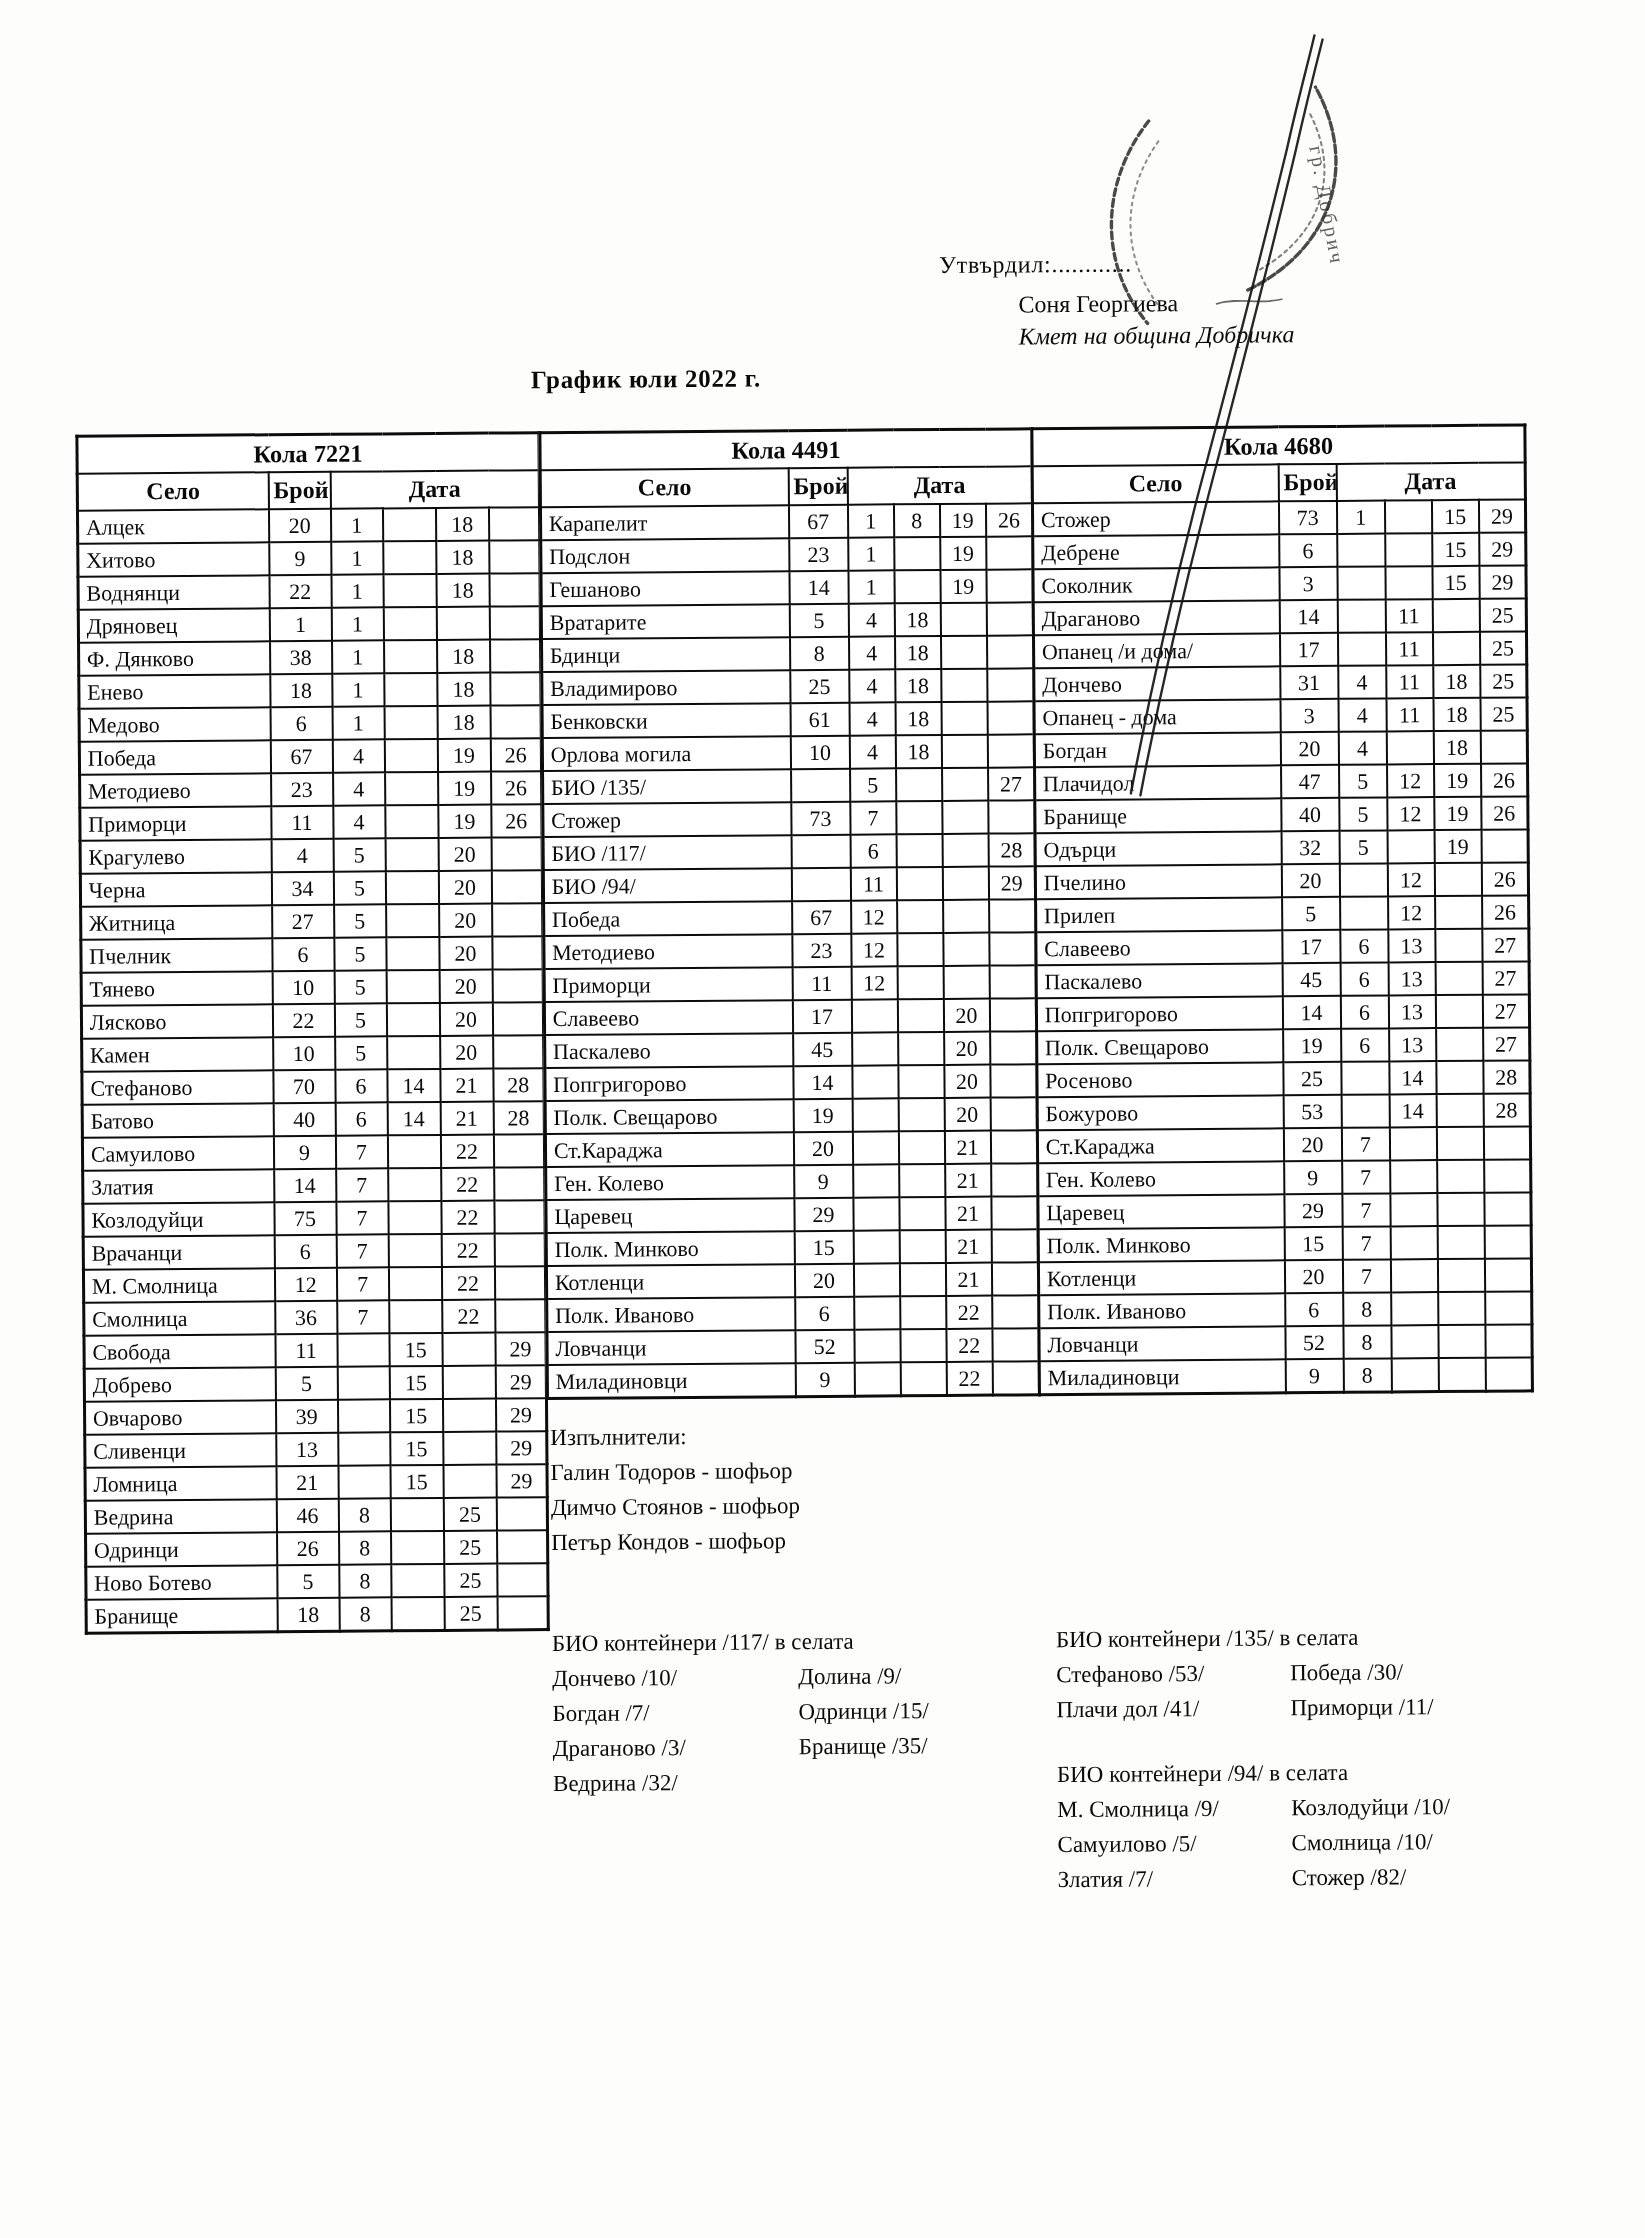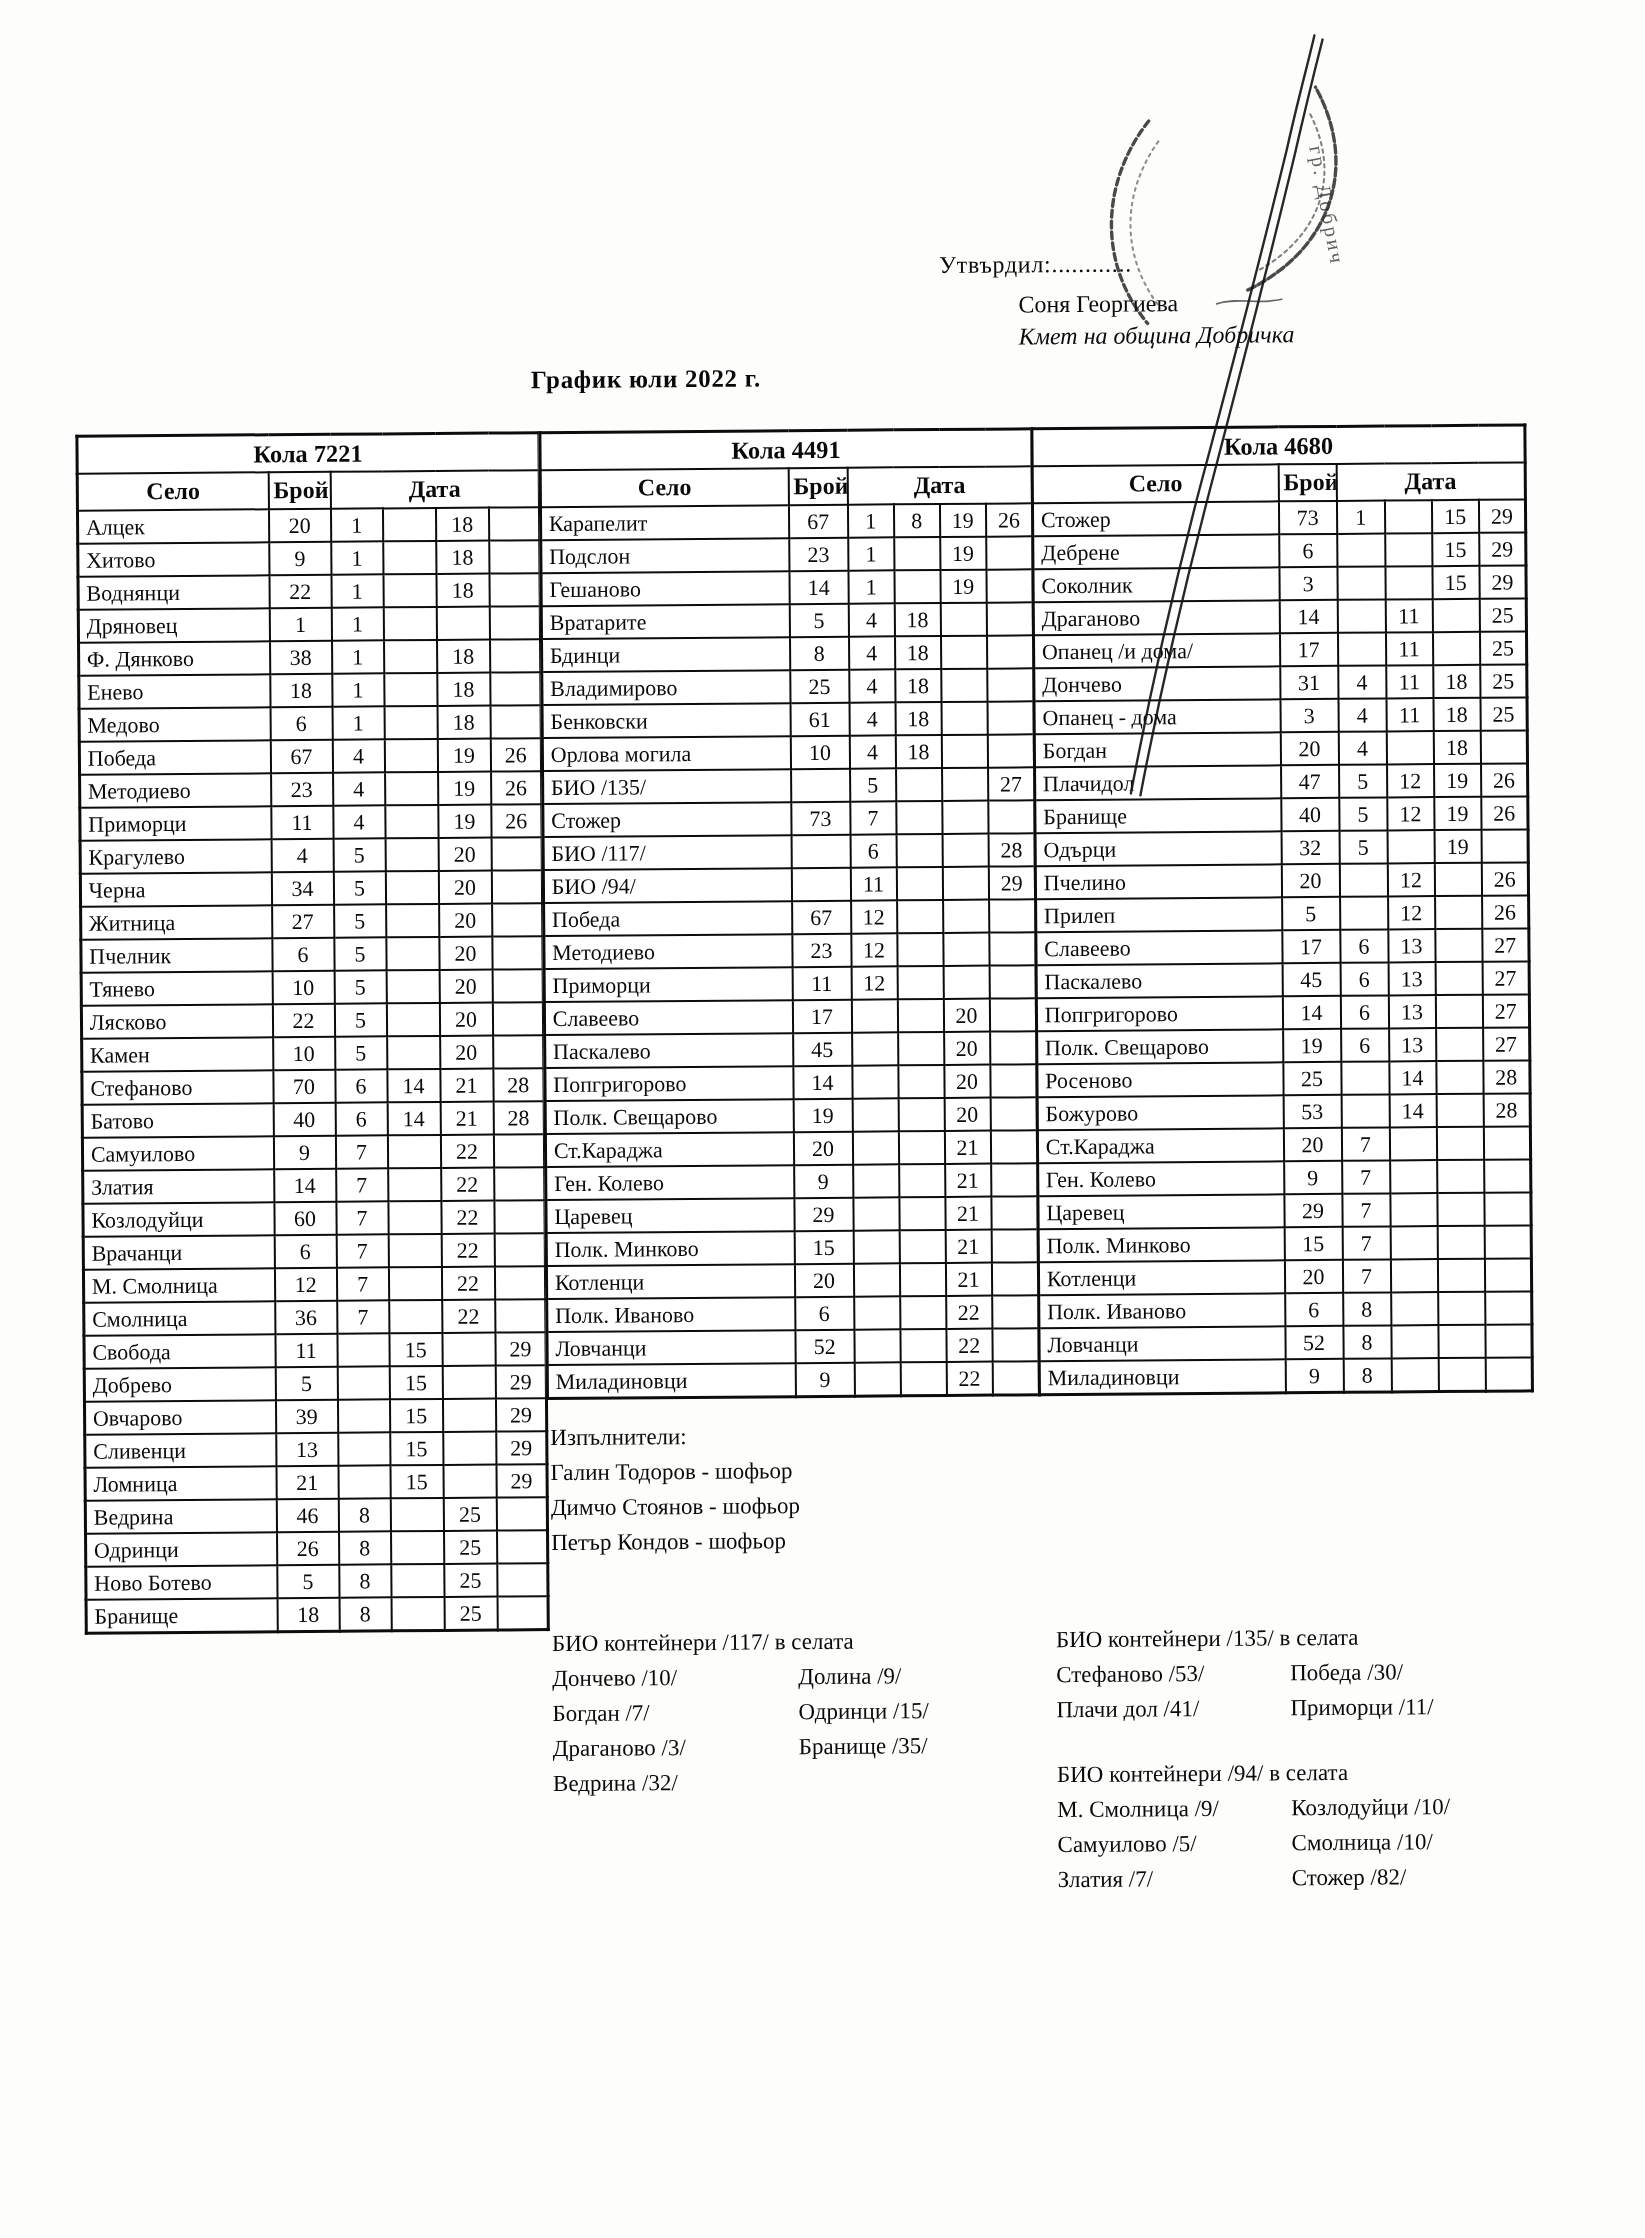--- a/index.html
+++ b/index.html
@@ -236,21 +236,21 @@
           <tr>
             <td class="village">Златия</td>
             <td class="">14</td>
             <td class="">7</td>
             <td class=""></td>
             <td class="">22</td>
             <td class=""></td>
           </tr>
           <tr>
             <td class="village">Козлодуйци</td>
-            <td class="">60</td>
+            <td class="">75</td>
             <td class="">7</td>
             <td class=""></td>
             <td class="">22</td>
             <td class=""></td>
           </tr>
           <tr>
             <td class="village">Врачанци</td>
             <td class="">6</td>
             <td class="">7</td>
             <td class=""></td>

